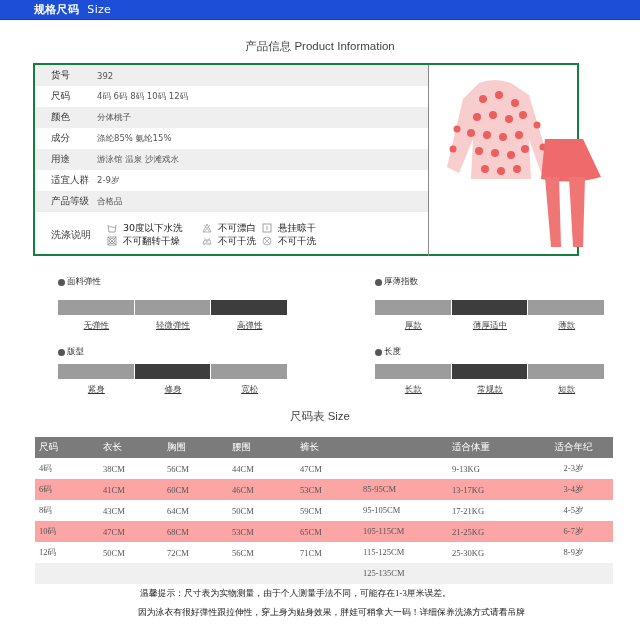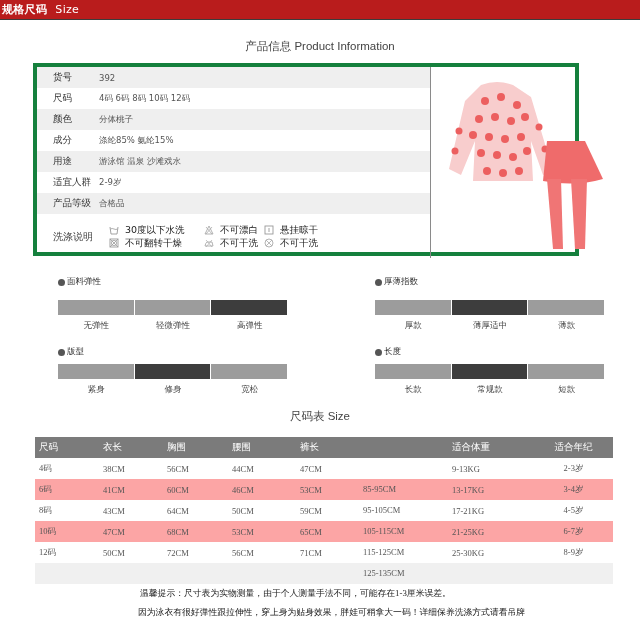--- a/index.html
+++ b/index.html
@@ -1,35 +1,35 @@
 <!DOCTYPE html>
 <html><head>
   <meta charset="utf-8">
   <style>
     * { margin: 0; padding: 0; box-sizing: border-box; }
     html, body { width: 640px; height: 640px; background: #ffffff; overflow: hidden; }
     body { font-family: "DejaVu Sans", "Liberation Sans", sans-serif; color: #333; position: relative; }
 
     .top-bar {
       position: absolute; left: 0; top: 0; width: 640px; height: 20px;
-      background: #b91c1c; border-bottom: 1px solid #3c3c3c;
-      color: #fff; font-size: 11px; line-height: 20px; padding-left: 2px;
+      background: #1d4ed8; border-bottom: 1px solid #3c3c3c;
+      color: #fff; font-size: 11px; line-height: 20px; padding-left: 34px;
       font-weight: bold; letter-spacing: 0.3px;
     }
     .top-bar .en { font-weight: normal; margin-left: 4px; }
 
     .section-title {
       position: absolute; left: 0; width: 640px; text-align: center;
       font-size: 11.5px; color: #444; font-family: "Liberation Sans", sans-serif;
     }
 
     
     .info-box {
       position: absolute; left: 33px; top: 63px; width: 546px; height: 193px;
-      border: 4px solid #15803d;
+      border: 2px solid #15803d;
     }
     .info-table { position: absolute; left: 0; top: 0; width: 393px; }
     .info-row { height: 21px; display: flex; align-items: center; font-size: 8.5px; color: #444; }
     .info-row:nth-child(odd) { background: #efefef; }
     .info-row .k { width: 62px; padding-left: 16px; font-size: 9.5px; color: #333; }
     .info-row .v { flex: 1; color: #555; }
 
     .wash-row {
       position: absolute; left: 0; top: 147px; width: 393px; height: 45px;
       display: flex; align-items: center;
@@ -43,21 +43,21 @@
     .img-divider { position: absolute; left: 393px; top: 0; width: 1px; height: 191px; background: #8a8a8a; }
     .product-img { position: absolute; left: 398px; top: 4px; width: 187px; height: 184px; }
 
     
     .attr { position: absolute; width: 230px; }
     .attr-title { font-size: 8.5px; color: #333; display: flex; align-items: center; }
     .attr-title .dot { width: 7px; height: 7px; border-radius: 50%; background: #555; margin-right: 2px; }
     .scale { display: flex; margin-top: 0; }
     .scale .seg { width: 76px; height: 15px; background: #9c9c9c; margin-right: 1px; }
     .scale .seg.on { background: #3d3d3d; }
-    .scale-labels { display: flex; margin-top: 5px; }
+    .scale-labels { display: flex; margin-top: 5px; text-decoration: underline; }
     .scale-labels span { width: 77px; text-align: center; font-size: 8.5px; color: #444; }
 
     
     .size-table { position: absolute; left: 35px; top: 437px; width: 578px; }
     .size-row { display: flex; height: 21px; align-items: center; font-family: "Liberation Serif", serif; font-size: 8.5px; color: #555; }
     .size-row.head { background: #7b7b7b; color: #fff; font-size: 9.5px; }
     .size-row.alt { background: #fca5a5; }
     .size-row span { display: block; }
     .c0 { width: 68px; padding-left: 4px; }
     .c1 { width: 64px; }

